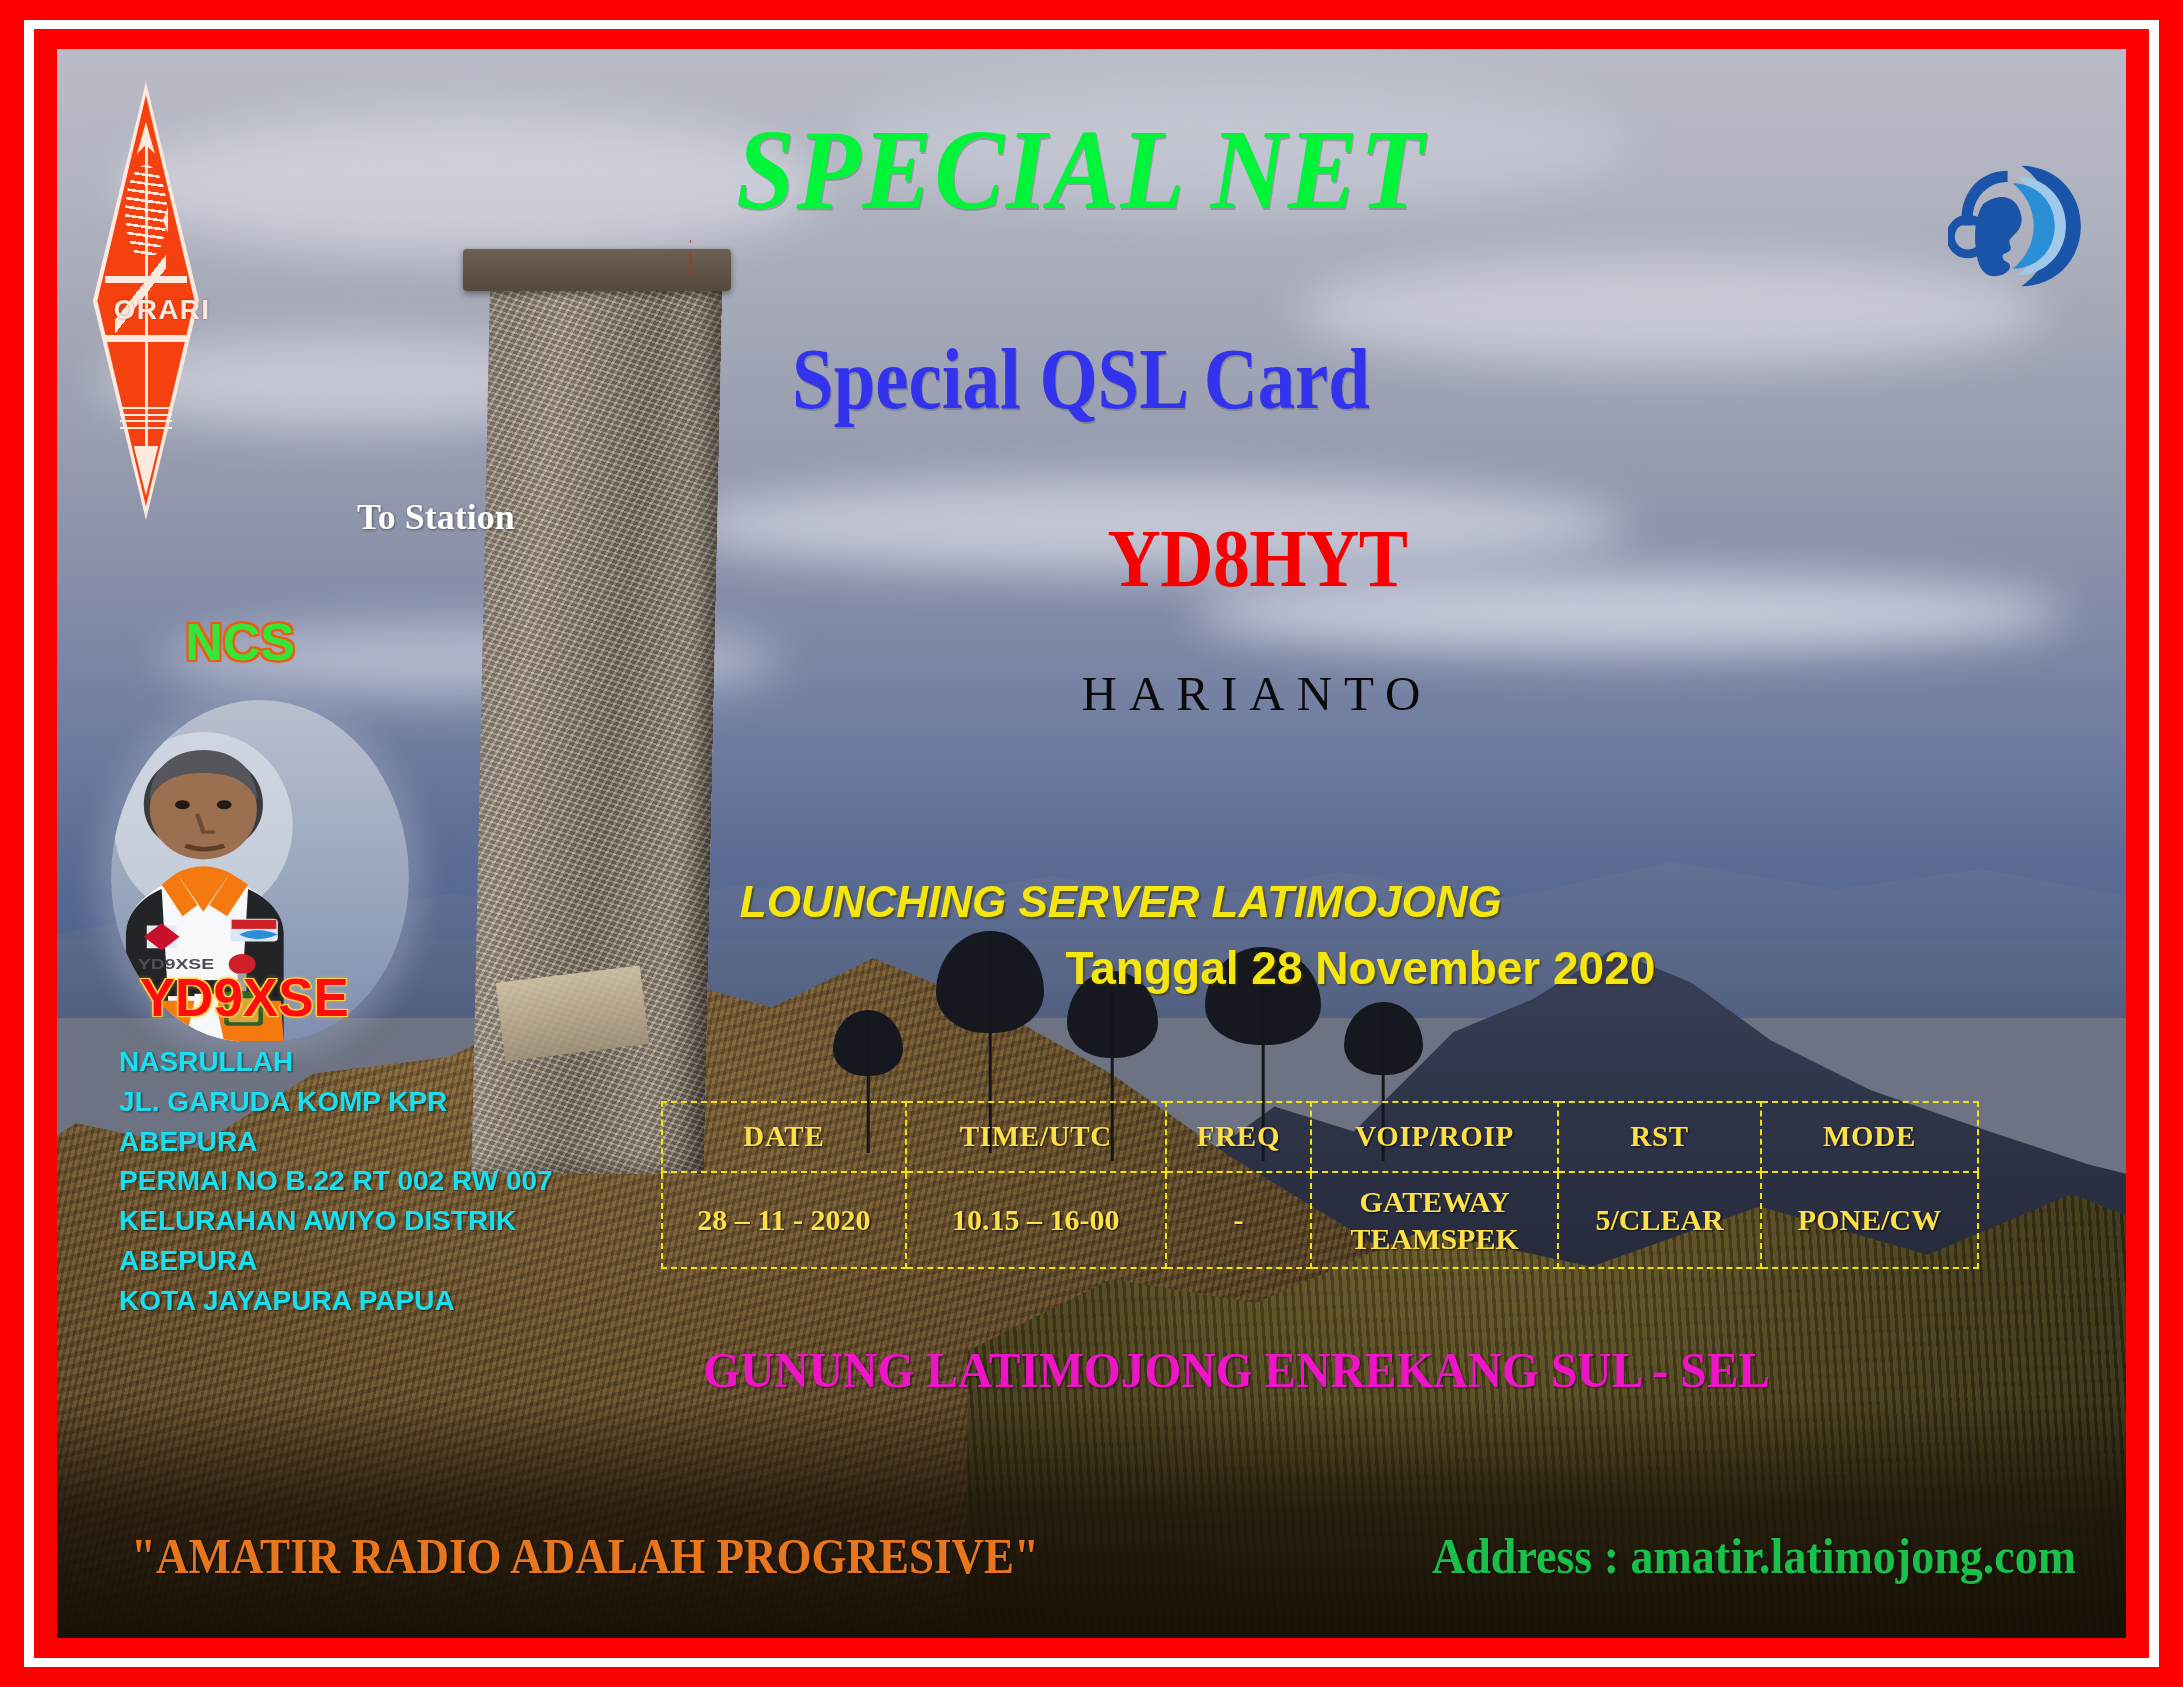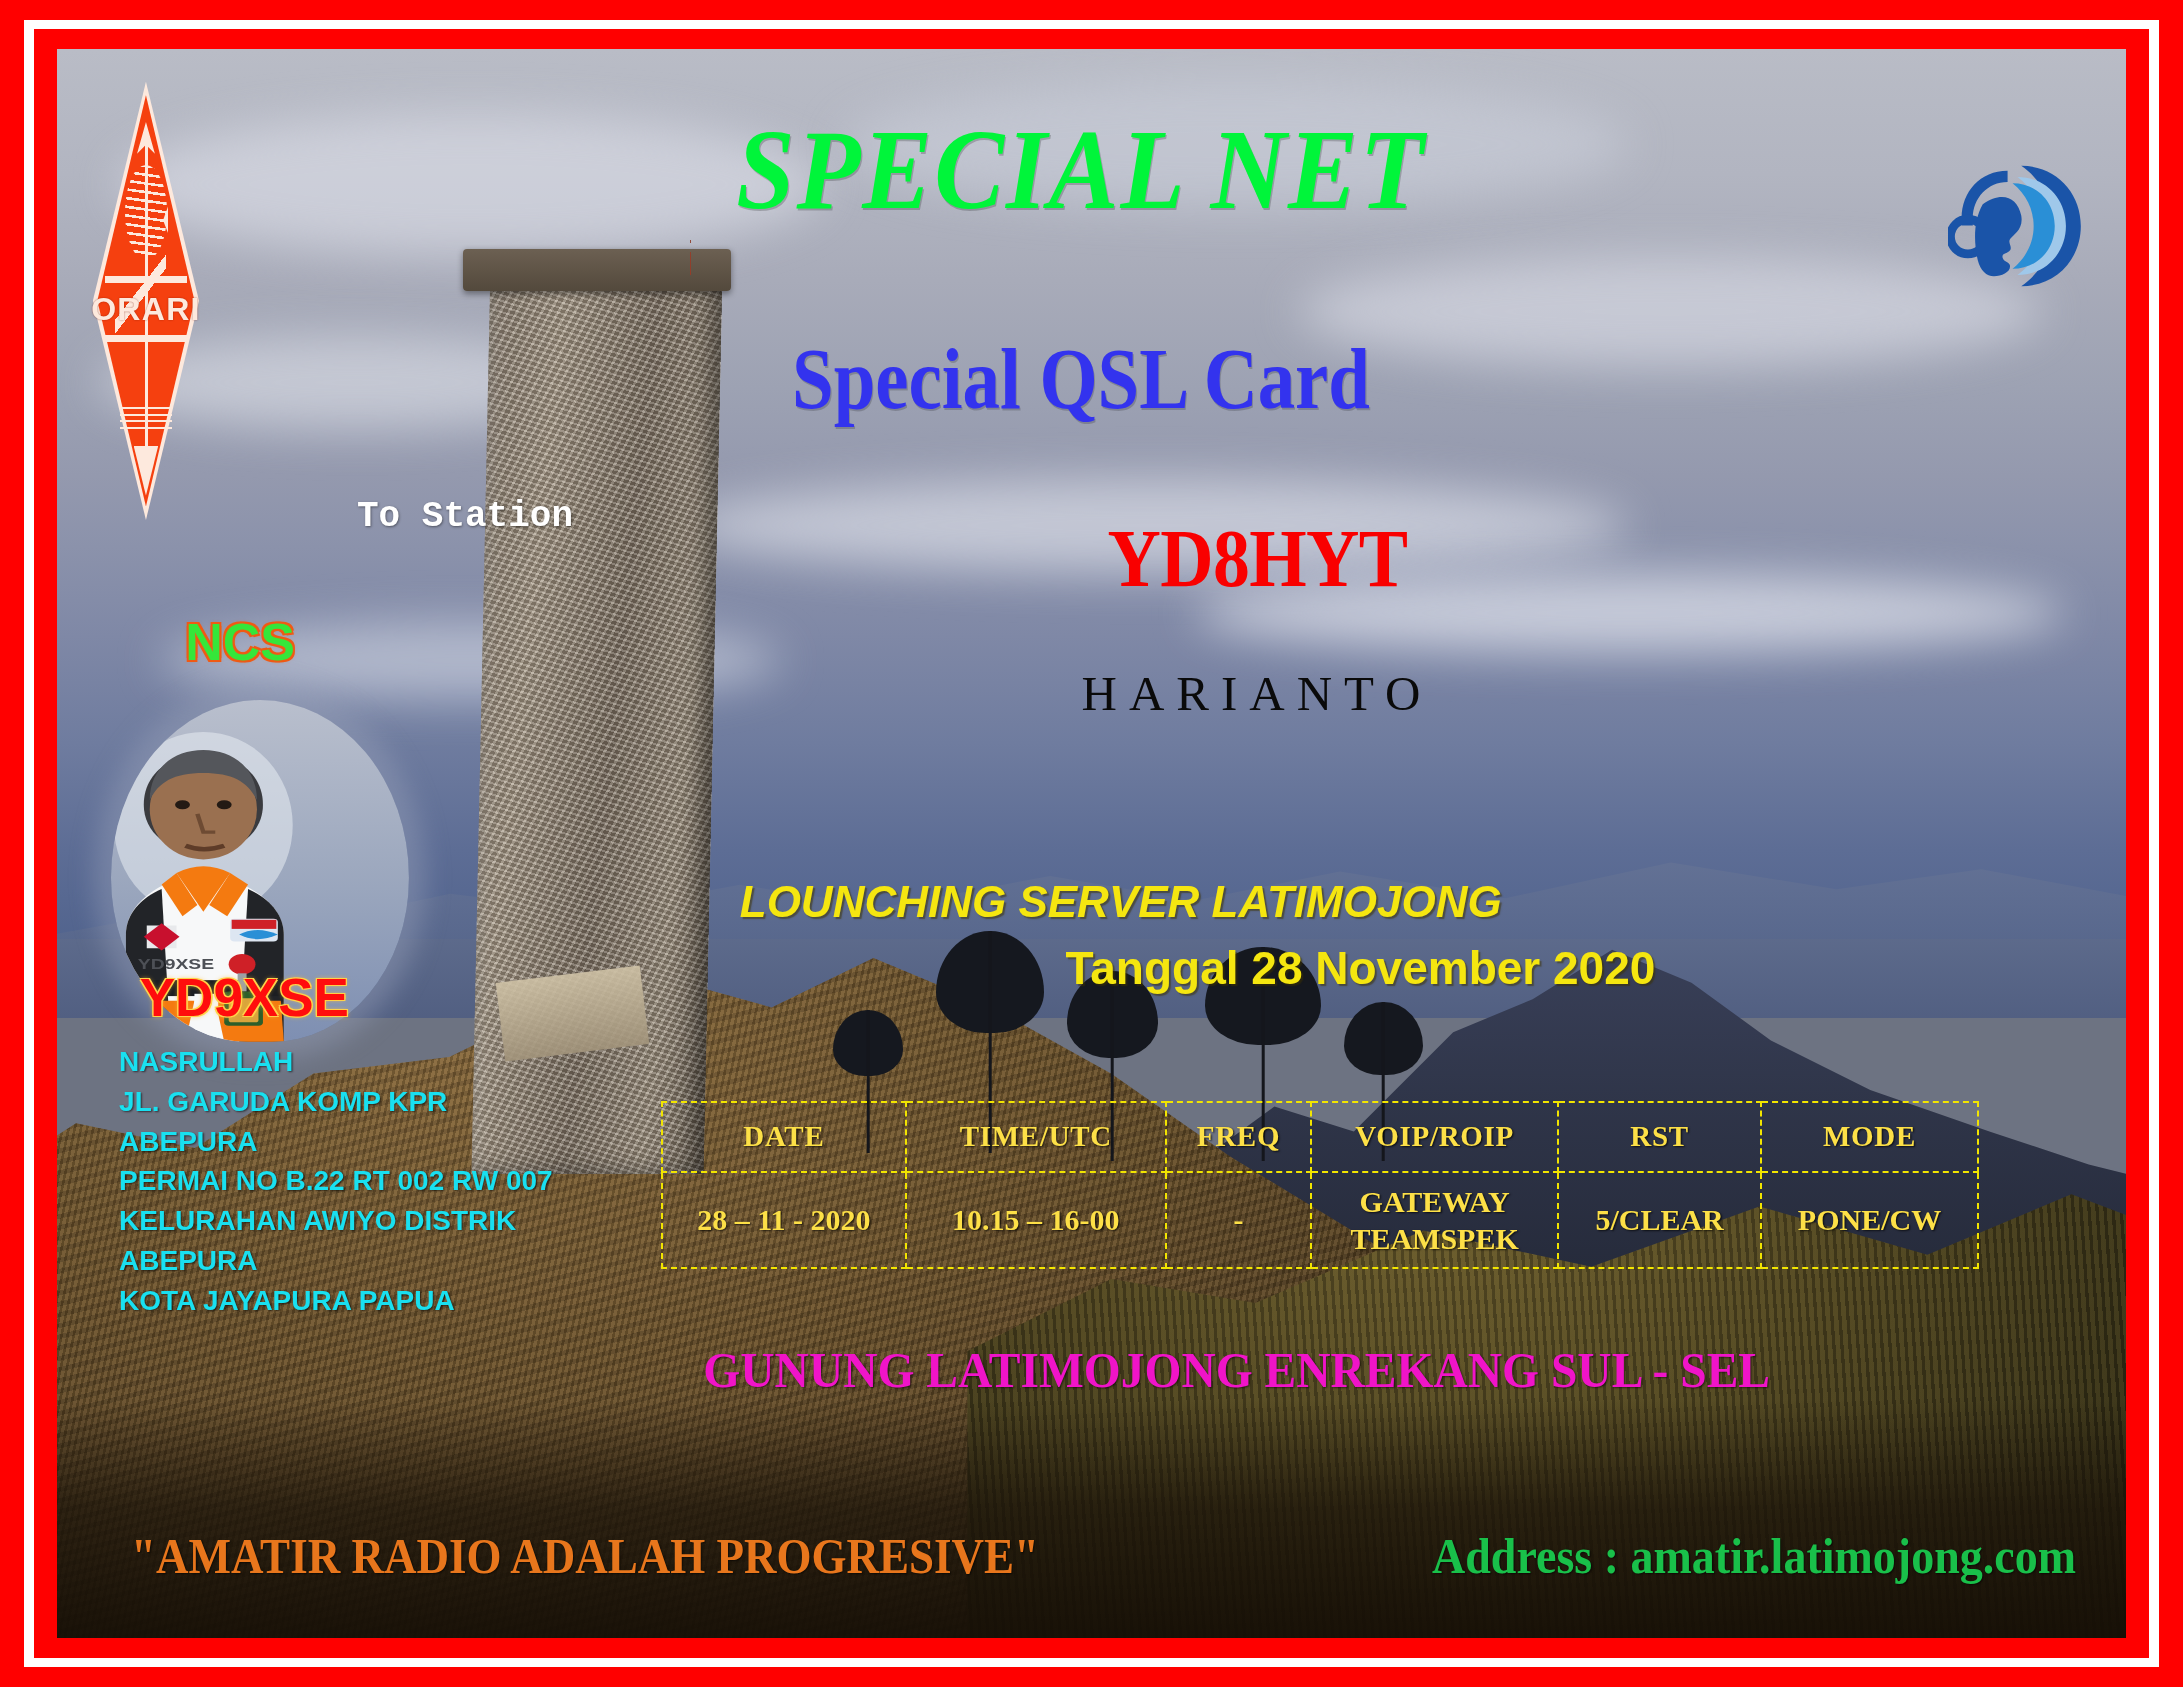--- a/index.html
+++ b/index.html
@@ -219,24 +219,24 @@
                              #fde9dd 6.6px 8.6px,transparent 8.6px 13.2px,
                              #fde9dd 13.2px 15px,transparent 15px 20px,
                              #fde9dd 20px 22px,transparent 22px 100%);
   }
   .orari-tri{
     position:absolute;left:39%;top:82%;width:22%;height:11%;
     background:#fde9dd;
     clip-path:polygon(0% 0%,100% 0%,50% 100%);
   }
   .orari-txt{
-    position:absolute;left:0;top:46%;width:100%;height:12%;
+    position:absolute;left:16px;top:46%;width:100%;height:12%;
     display:flex;align-items:center;justify-content:center;
     color:#fde9dd;font-family:"Liberation Sans",sans-serif;
-    font-weight:bold;font-size:32px;letter-spacing:1.3px;
+    font-weight:bold;font-size:28px;letter-spacing:1.3px;
     text-shadow:0 0 2px rgba(120,20,0,.6);
   }
 
   
   .hplogo{position:absolute;right:2.0%;top:2.4%;width:6.6%;height:17.5%;}
 
   
   .t-specialnet{
     position:absolute;left:20.5%;top:4.0%;width:58%;
     text-align:center;
@@ -255,21 +255,21 @@
     font-family:"Liberation Serif",serif;
     font-weight:bold;
     font-size:87px;line-height:1;
     color:#3333ee;
     transform:scaleX(.86);
     text-shadow:1.3px 2px 0 rgba(0,0,0,.18);
     white-space:nowrap;
   }
   .t-tostation{
     position:absolute;left:14.5%;top:28.1%;
-    font-family:Liberation Mono, monospace;
+    font-family:Liberation Serif, serif;
     font-weight:bold;font-size:36px;
     color:#ffffff;
     text-shadow:0.7px 1.3px 2.6px rgba(0,0,0,.45);
     white-space:nowrap;
   }
   .t-callsign{
     position:absolute;left:40%;top:29.5%;width:36%;
     text-align:center;
     font-family:"Liberation Serif",serif;
     font-weight:bold;

